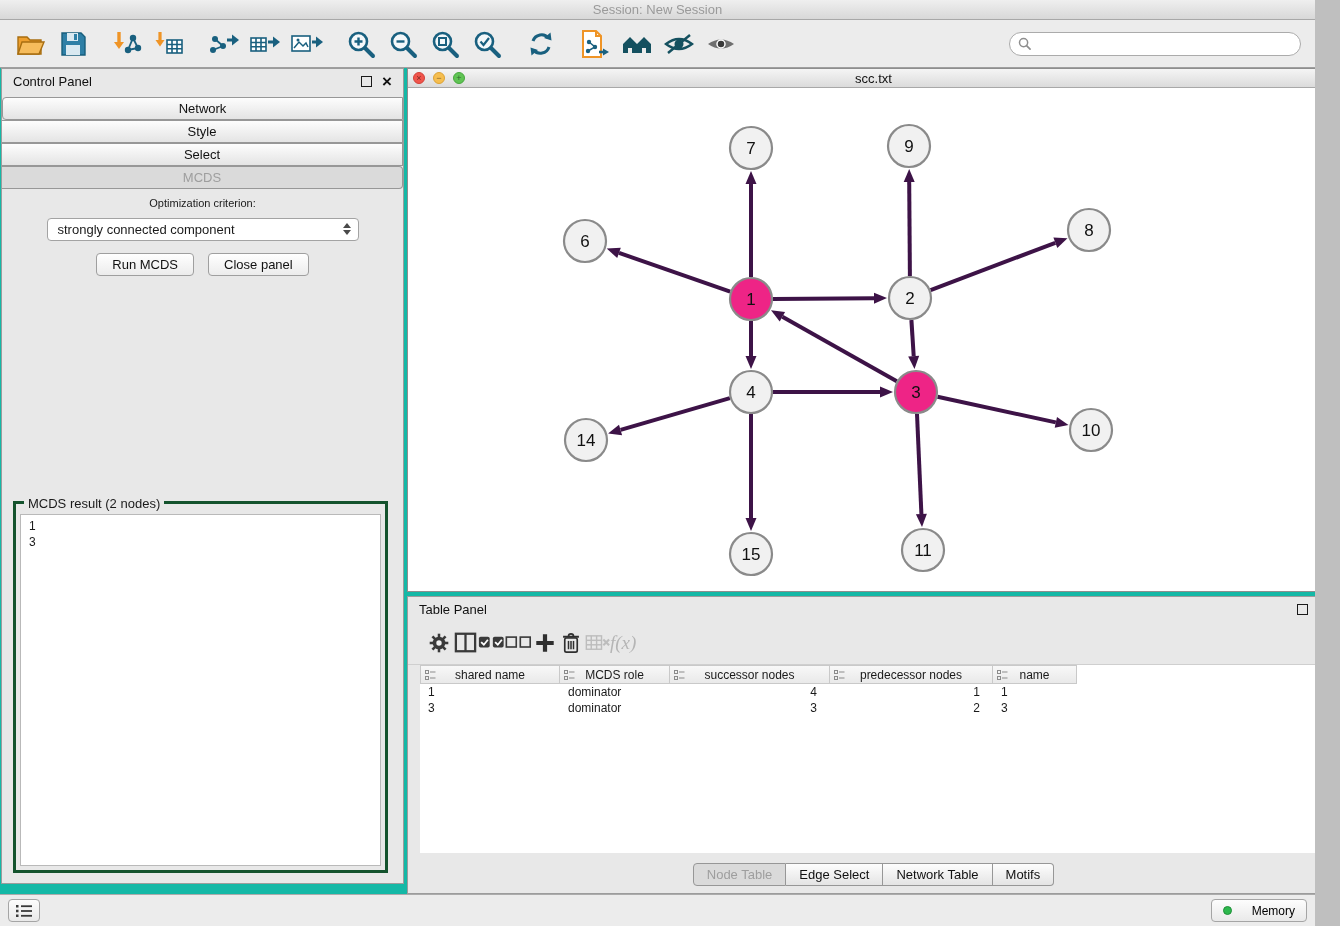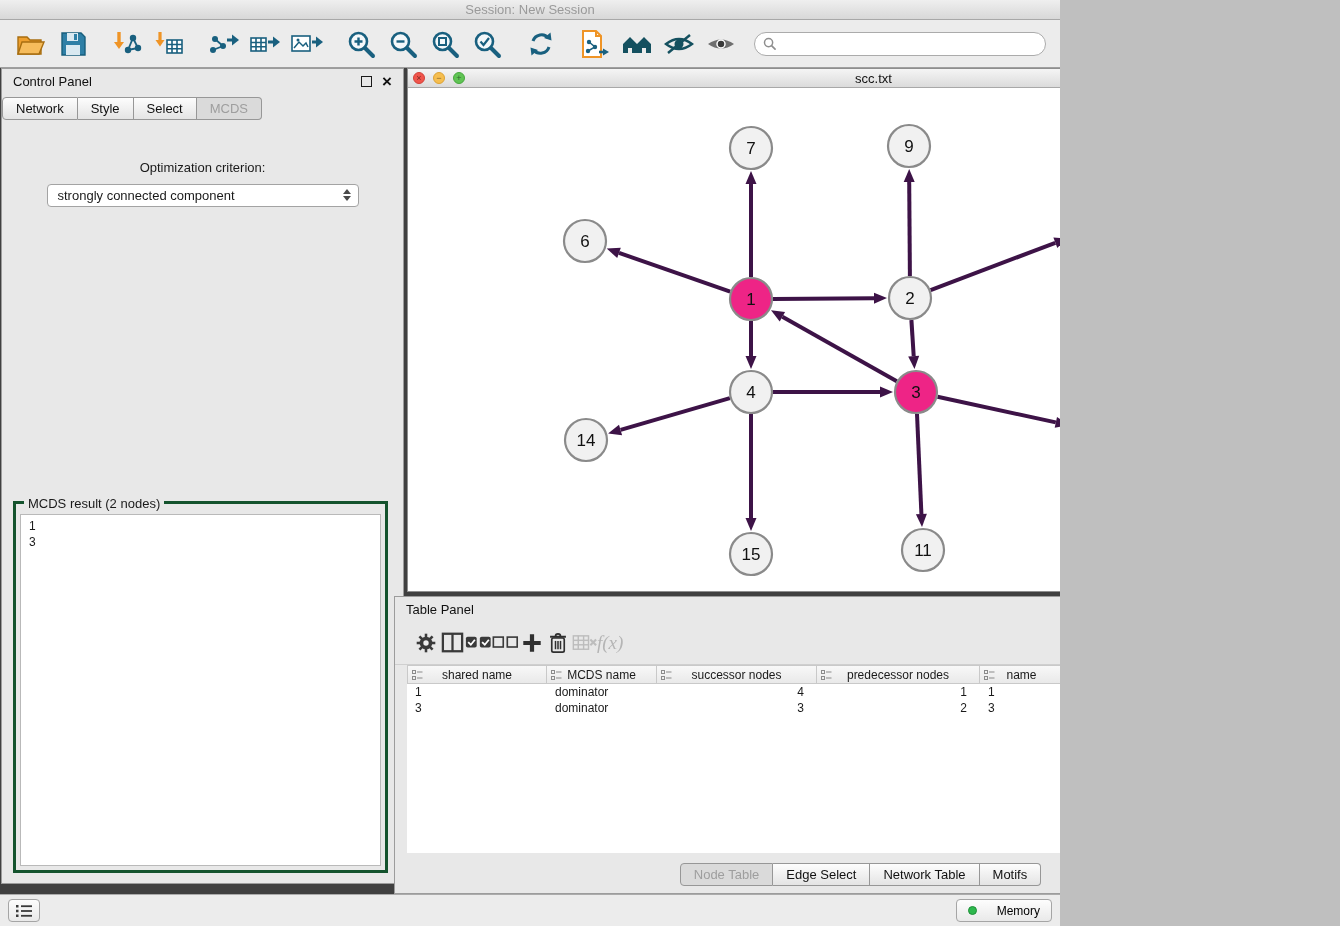--- a/index.html
+++ b/index.html
@@ -1,54 +1,54 @@
 <!DOCTYPE html>
 <html><head>
 <meta charset="utf-8">
 <style>
   * { margin:0; padding:0; box-sizing:border-box; }
   html,body { width:1340px; height:926px; }
   body { font-family:"Liberation Sans", sans-serif; font-size:13px; color:#1a1a1a; background:#BFBFBF; }
-  .window { position:relative; width:1060px; height:926px; background:#404040; overflow:hidden; }
+  .window { position:relative; width:1315px; height:926px; background:#14b8a6; overflow:hidden; }
 
   
   .titlebar { position:absolute; left:0; top:0; width:100%; height:20px;
     background:linear-gradient(#EFEFEF,#D8D8D8); border-bottom:1px solid #A8A8A8;
     text-align:center; line-height:20px; color:#9A9A9A; font-size:13px; }
 
   
   .toolbar { position:absolute; left:0; top:20px; width:100%; height:48px;
     background:#ECECEC; border-bottom:1px solid #9F9F9F;
     display:flex; align-items:center; padding:0 10px; }
   .ti { width:42px; height:40px; background:none; border:none; display:flex;
     align-items:center; justify-content:center; cursor:pointer; }
   .tgap { width:12px; }
   .searchbox { margin-left:auto; margin-right:4px; width:292px; height:24px; background:#fff;
     border:1px solid #ABABAB; border-radius:12px; display:flex; align-items:center; padding:0 8px; gap:5px; }
   .search-input { border:none; outline:none; flex:1; font-size:12px; font-family:"Liberation Sans", sans-serif; background:transparent; }
 
   
   .panel { position:absolute; background:#E8E8E8; border:1px solid #9C9C9C; }
   .control-panel { left:1px; top:68px; width:403px; height:816px; }
-  .table-panel  { left:394px; top:596px; width:933px; height:298px; }
+  .table-panel  { left:407px; top:596px; width:933px; height:298px; }
   .panel-header { height:24px; display:flex; align-items:center; padding:8px 11px; }
   .panel-title { font-size:13px; color:#111; }
   .panel-controls { margin-left:auto; display:flex; gap:10px; align-items:center; }
   .float-btn { width:11px; height:11px; border:1.8px solid #1a1a1a; background:none; cursor:pointer; }
   .close-btn { font-size:17px; font-weight:bold; color:#111; line-height:11px; background:none; border:none; cursor:pointer; }
 
   
-  .cp-tabs { display:flex; margin-top:4px; }
+  .cp-tabs { display:flex; margin-top:4px;flex-direction:column; }
   .tab { border:1px solid #979797; border-left:none; background:linear-gradient(#FDFDFD,#E4E4E4);
     padding:3px 13px; font-size:13px; color:#111; font-family:inherit; cursor:pointer; }
   .tab:first-child { border-left:1px solid #979797; border-radius:4px 0 0 4px; }
   .tab:last-child { border-radius:0 4px 4px 0; }
   .tab.active { background:#DADADA; color:#9E9E9E; }
 
-  .opt-label { text-align:center; margin-top:40px; font-size:13px; }
+  .opt-label { text-align:center; margin-top:8px; font-size:11px; }
   .dropdown { position:relative; margin:9px auto 0; width:312px; height:23px; background:#fff;
     border:1px solid #A3A3A3; border-radius:4px; display:flex; align-items:center;
     padding:0 26px 0 10px; font-size:13px; cursor:pointer; }
   .spin { position:absolute; right:7px; top:4px; display:flex; flex-direction:column; gap:2px; }
   .spin i { display:block; width:0; height:0; border-left:4px solid transparent; border-right:4px solid transparent; }
   .spin .up { border-bottom:5px solid #4A4A4A; }
   .spin .down { border-top:5px solid #4A4A4A; }
   .cp-buttons { display:flex; justify-content:center; gap:14px; margin-top:12px; }
   .btn { background:linear-gradient(#FFFFFF,#ECECEC); border:1px solid #9F9F9F; border-radius:4px;
     padding:3px 15px; font-size:13px; color:#111; font-family:inherit; cursor:pointer; }
@@ -266,20 +266,24 @@
       <button class="tab">Select</button>
       <button class="tab active">MCDS</button>
     </div>
     <div class="opt-label">Optimization criterion:</div>
     <div class="dropdown">
       <span>strongly connected component</span>
       <span class="spin">
           <i class="up"></i>
           <i class="down"></i>
         </span>
+    </div>
+    <div class="cp-buttons">
+      <button class="btn">Run MCDS</button>
+      <button class="btn">Close panel</button>
     </div>
     <div class="result-box">
       <span class="result-legend">MCDS result (2 nodes)</span>
       <div class="result-inner">
           <div class="result-line">1</div>
           <div class="result-line">3</div>
         </div>
     </div>
   </div>
 
@@ -430,21 +434,21 @@
                 <path d="M5 2 h5.5 M5 8 h5.5" stroke="#8b8b8b"></path>
               </svg></span>
             <span>shared name</span>
           </div>
           <div class="th" style="width: 110px;">
             <span class="sort-ic"><svg width="11" height="11" viewBox="0 0 11 11">
                 <rect x="0.5" y="0.5" width="3" height="3" fill="none" stroke="#8b8b8b"></rect>
                 <rect x="0.5" y="6.5" width="3" height="3" fill="none" stroke="#8b8b8b"></rect>
                 <path d="M5 2 h5.5 M5 8 h5.5" stroke="#8b8b8b"></path>
               </svg></span>
-            <span>MCDS name</span>
+            <span>MCDS role</span>
           </div>
           <div class="th" style="width: 160px;">
             <span class="sort-ic"><svg width="11" height="11" viewBox="0 0 11 11">
                 <rect x="0.5" y="0.5" width="3" height="3" fill="none" stroke="#8b8b8b"></rect>
                 <rect x="0.5" y="6.5" width="3" height="3" fill="none" stroke="#8b8b8b"></rect>
                 <path d="M5 2 h5.5 M5 8 h5.5" stroke="#8b8b8b"></path>
               </svg></span>
             <span>successor nodes</span>
           </div>
           <div class="th" style="width: 163px;">

